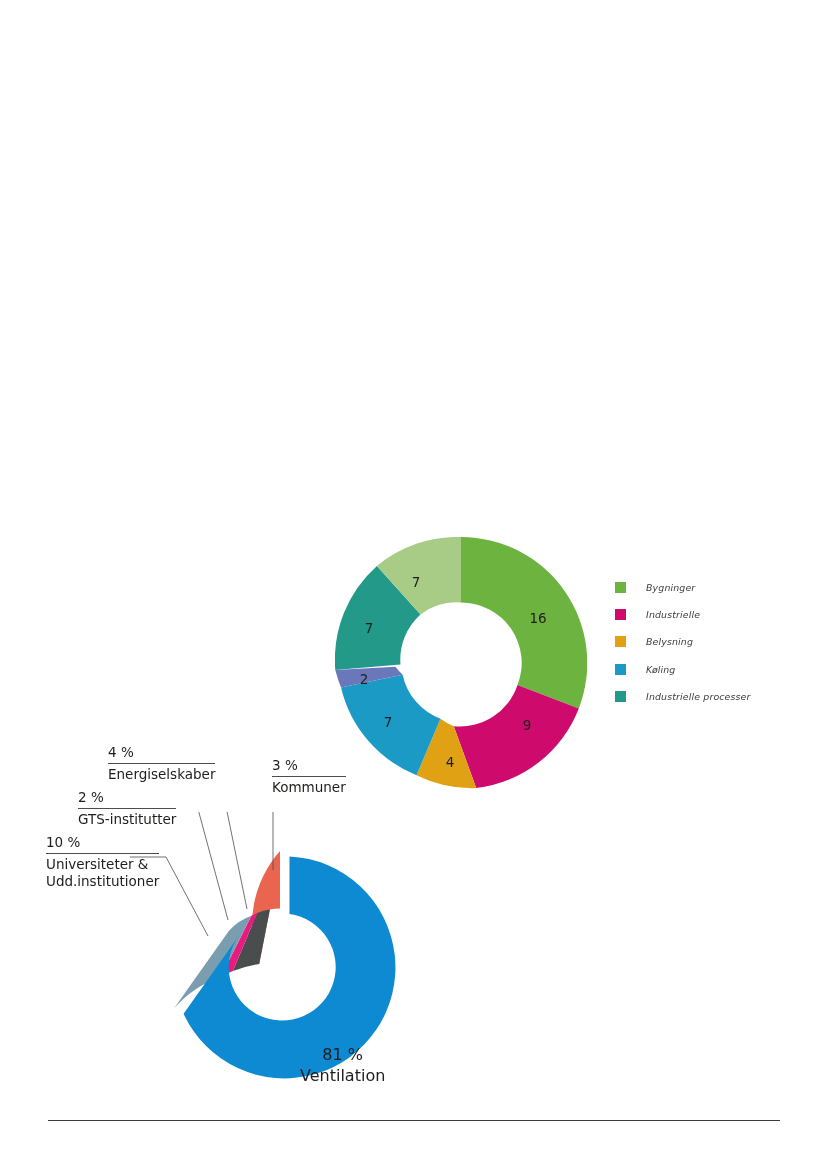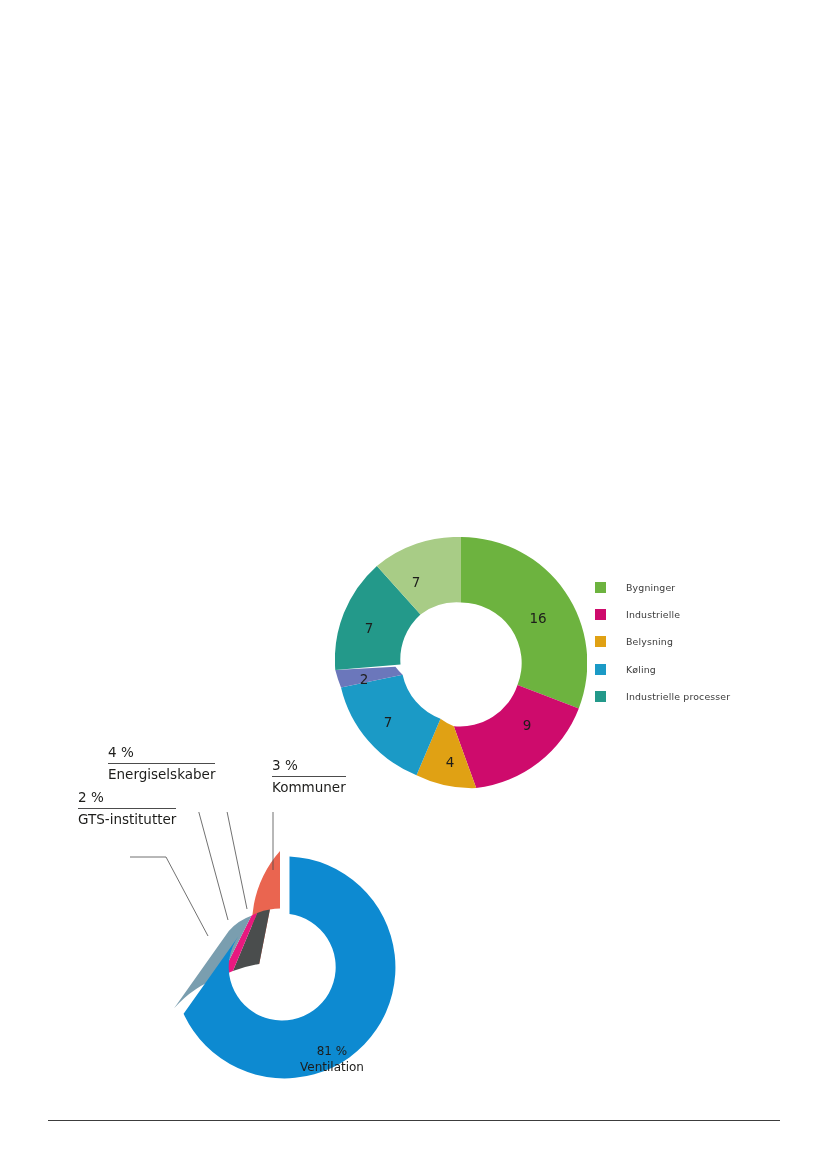--- a/index.html
+++ b/index.html
@@ -34,23 +34,24 @@
 
   .slice-value {
     font-family: "DejaVu Sans", "Liberation Sans", sans-serif;
     font-size: 13.5px;
     fill: #1d1d1b;
   }
 
   
   #legend-top {
     position: absolute;
-    left: 595px;
+    left: 615px;
     top: 574px;
     width: 205px;
+    font-style: italic;
   }
   .legend-row {
     display: flex;
     align-items: center;
     height: 27.2px;
   }
   .legend-swatch {
     width: 11px;
     height: 11px;
     flex: 0 0 11px;
@@ -102,21 +103,21 @@
   #callout-energiselskaber { left: 108px; top: 744px; }
   #callout-gts            { left: 78px;  top: 789px; }
   #callout-universiteter  { left: 46px;  top: 834px; }
   #callout-kommuner       { left: 272px; top: 757px; }
 
   
   #label-virksomheder {
     position: absolute;
     left: 300px;
     top: 1044px;
-    font-size: 12px;
+    font-size: 16px;
     line-height: 1.32;
     color: #1d1d1b;
     text-align: center;
     white-space: nowrap;
   }
 
   
   #footer-rule {
     position: absolute;
     left: 48px;
@@ -206,20 +207,25 @@
   <div class="callout align-left" id="callout-energiselskaber">
     <span class="pct">4 %</span>
     <span class="name">Energiselskaber</span>
   </div>
 
   <div class="callout align-left" id="callout-gts">
     <span class="pct">2 %</span>
     <span class="name">GTS-institutter</span>
   </div>
 
+  <div class="callout align-left" id="callout-universiteter">
+    <span class="pct">10 %</span>
+    <span class="name">Universiteter &amp;</span>
+    <span style="display:block;">Udd.institutioner</span>
+  </div>
 
   <div class="callout align-left" id="callout-kommuner">
     <span class="pct">3 %</span>
     <span class="name">Kommuner</span>
   </div>
 
   <div id="label-virksomheder">
     <span style="display:block;">81 %</span>
     <span style="display:block;">Ventilation</span>
   </div>

